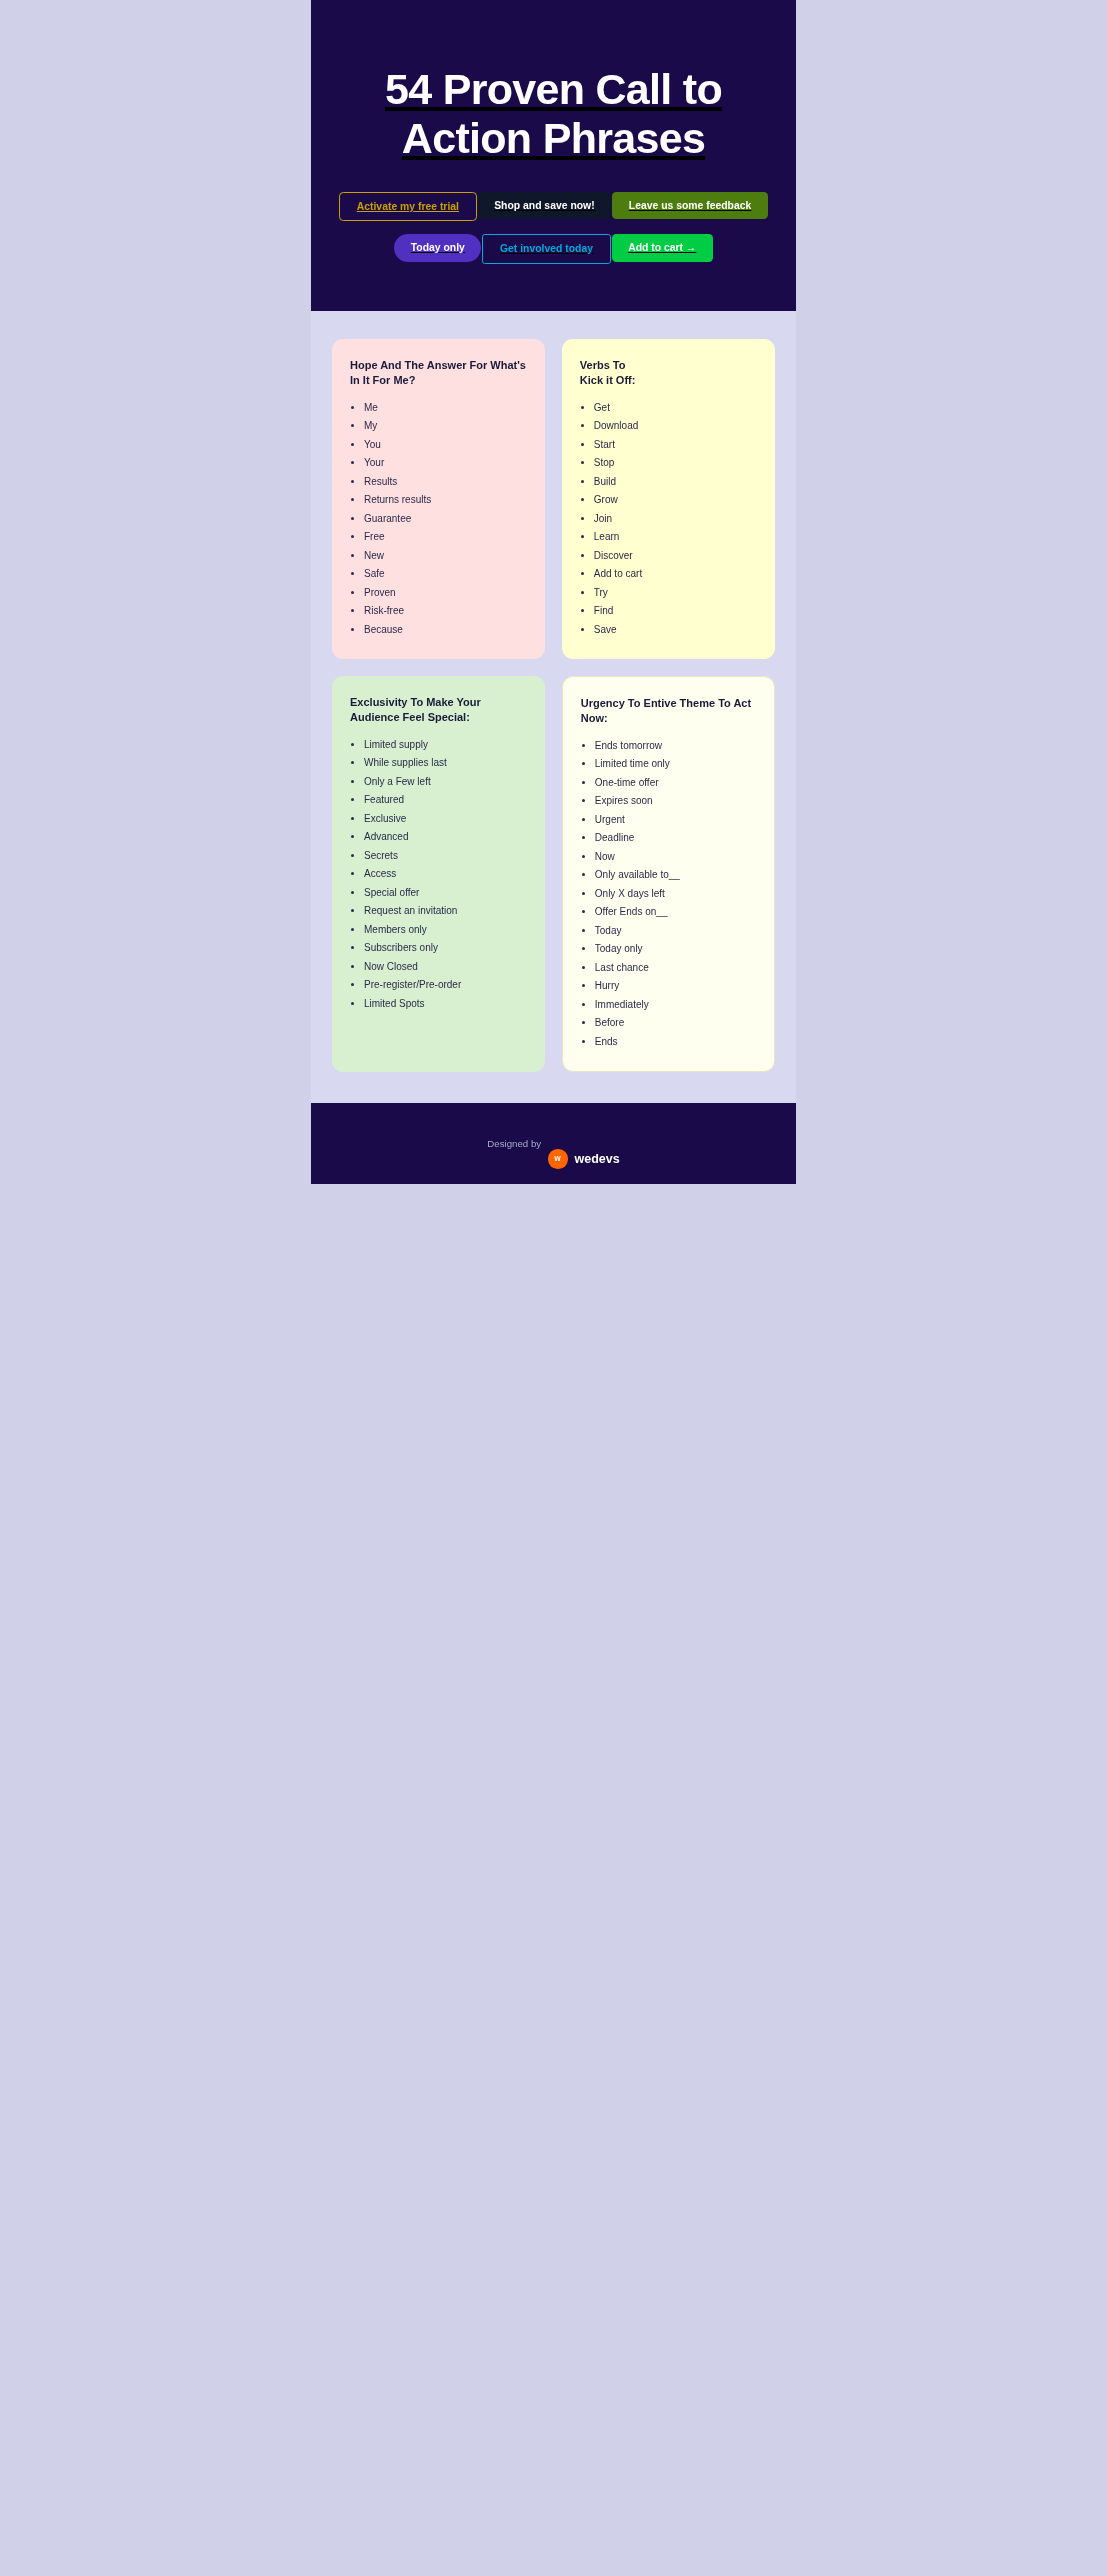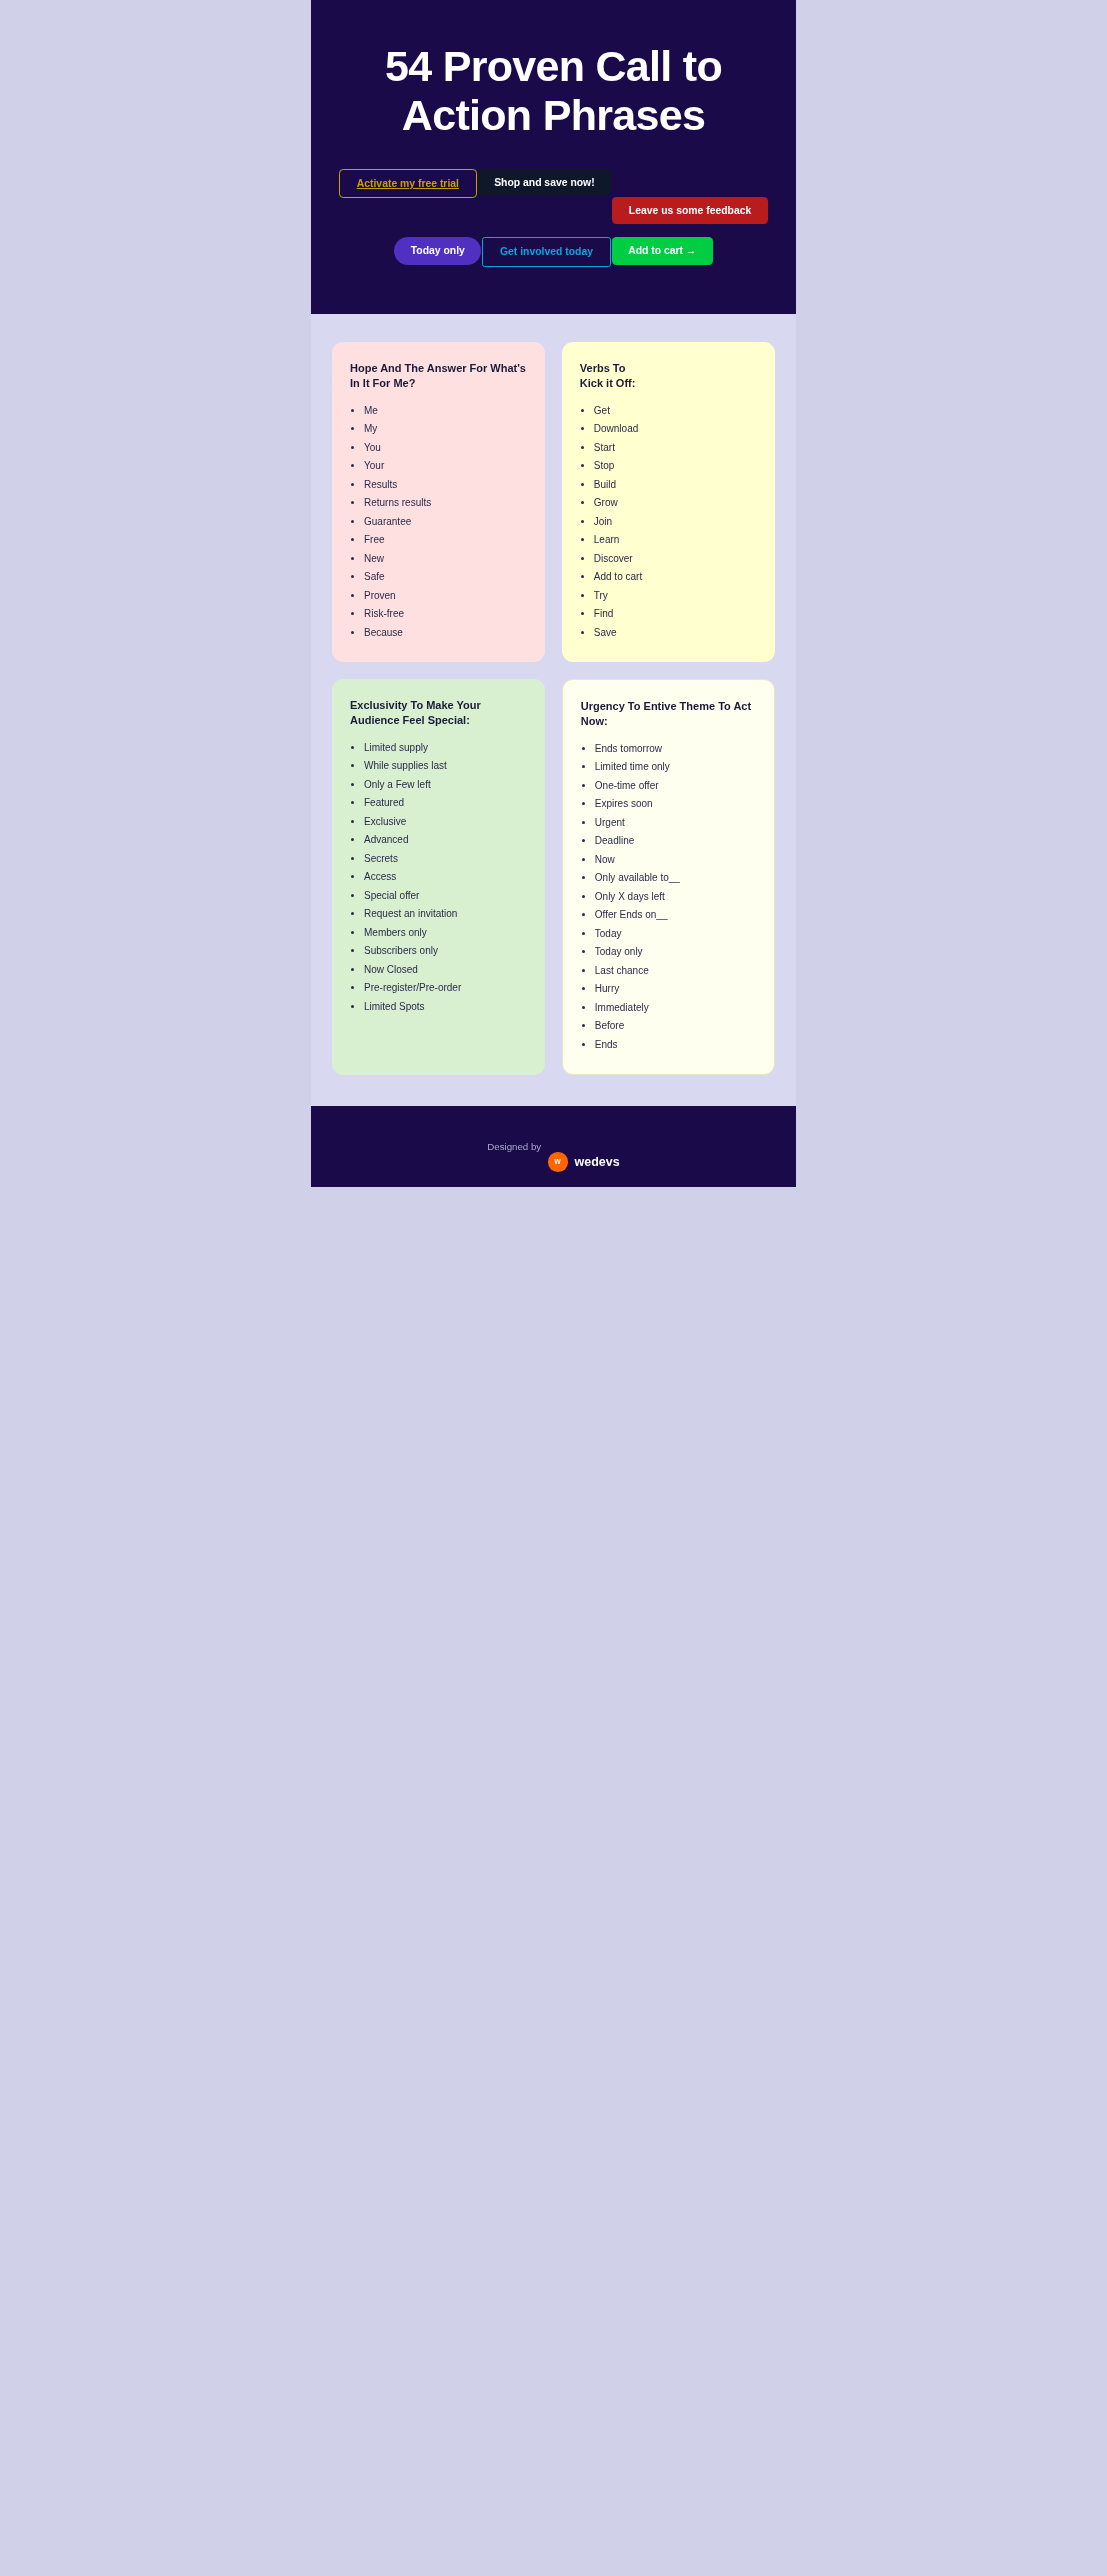--- a/index.html
+++ b/index.html
@@ -6,22 +6,23 @@
     body {
       font-family: 'Segoe UI', Arial, sans-serif;
       background: #d0d0e8;
       width: 485px;
       margin: 0 auto;
     }
 
     
     .header {
       background: #1a0a4a;
-      padding: 42px 28px 35px;
+      padding: 65px 28px 35px;
       text-align: center;
+      text-decoration: underline;
     }
     .header-title {
       color: #ffffff;
       font-size: 43px;
       font-weight: 900;
       line-height: 1.15;
       margin-bottom: 28px;
       letter-spacing: -0.7px;
     }
     .buttons-row {
@@ -45,23 +46,22 @@
       background: transparent;
       border: 1.4px solid #c8a000;
       color: #c8a000;
       text-decoration: underline;
     }
     .btn-magenta {
       background: #0f172a;
       color: white;
     }
     .btn-orange {
-      background: #b91c1c;
-      color: white;
-      margin-top: 28px;
+      background: #4d7c0f;
+      color: white;
     }
     .btn-purple {
       background: #5030c0;
       color: white;
       border-radius: 17.3px;
     }
     .btn-cyan-outline {
       background: transparent;
       border: 1.4px solid #00aadd;
       color: #00aadd;

